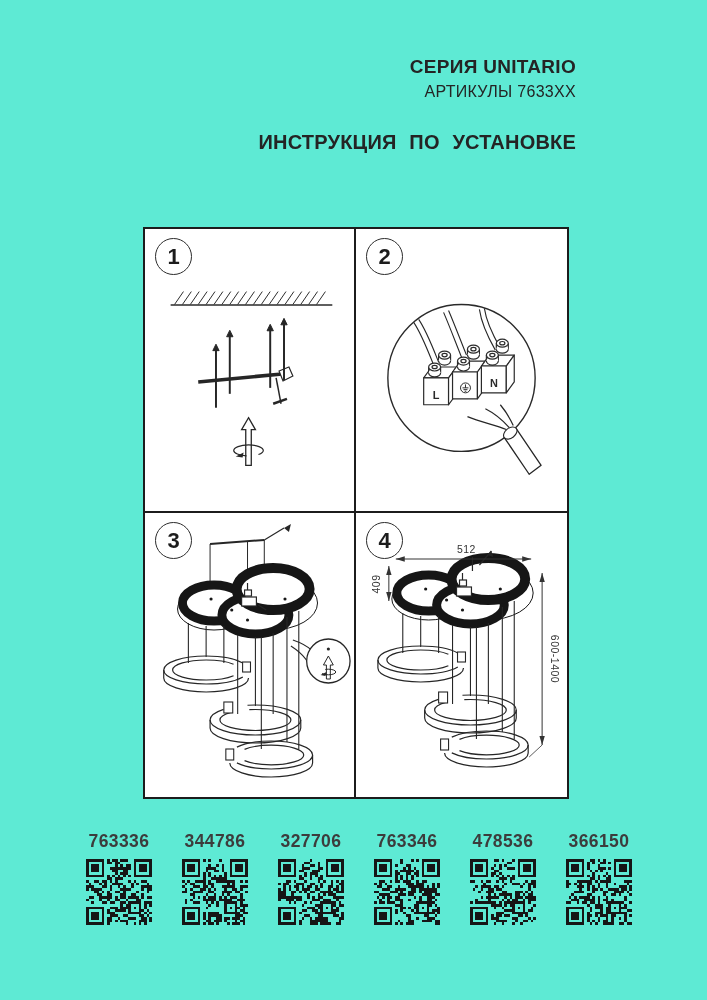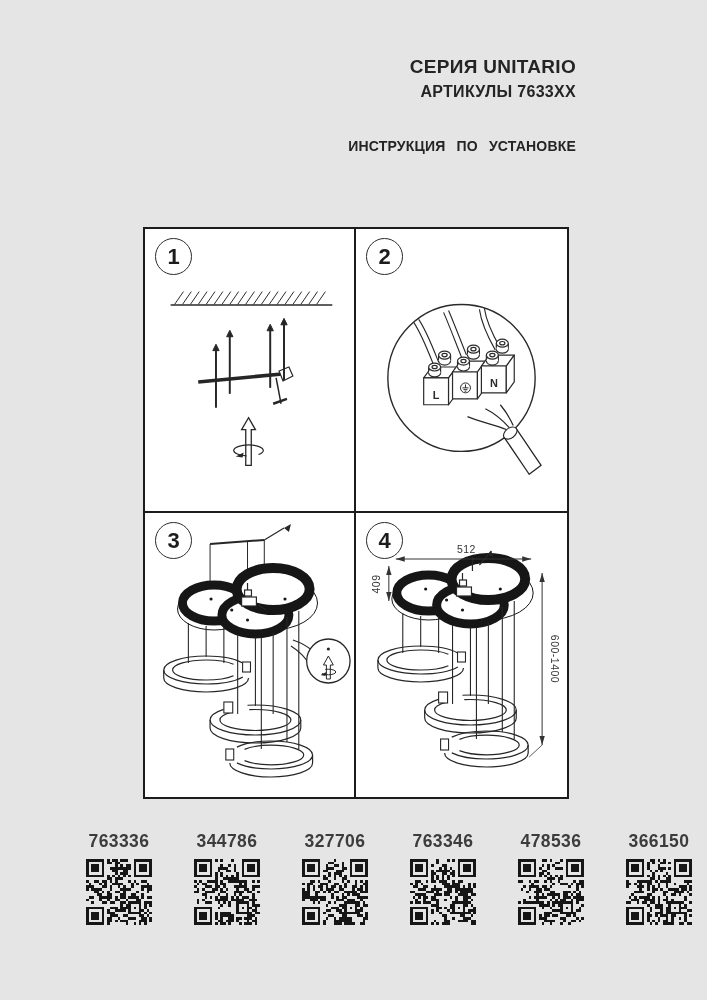--- a/index.html
+++ b/index.html
@@ -1,34 +1,34 @@
 <!DOCTYPE html>
 <html><head>
 <meta charset="utf-8">
 <style>
   *{margin:0;padding:0;box-sizing:border-box}
   html,body{background:#fff}
-  .page{position:relative;width:707px;height:1000px;background:#e5e5e5;overflow:hidden;
+  .page{position:relative;width:707px;height:1000px;background:#5eead4;overflow:hidden;
         font-family:"Liberation Sans",sans-serif;color:#1e1e1e}
   .header{position:absolute;top:56px;right:131px;text-align:right}
   .series{font-size:19px;font-weight:700;letter-spacing:.3px;color:#242424}
-  .articles{font-size:16px;font-weight:700;margin-top:5px;letter-spacing:.3px;color:#242424}
-  .title{margin-top:37px;font-size:14px;font-weight:700;line-height:1.2;letter-spacing:.2px;color:#242424}
+  .articles{font-size:16px;font-weight:400;margin-top:5px;letter-spacing:.3px;color:#242424}
+  .title{margin-top:29px;font-size:20px;font-weight:700;line-height:1.2;letter-spacing:.2px;color:#242424}
   .title .l1{word-spacing:7px}
   .grid{position:absolute;left:143px;top:227px;width:426px;height:572px;border:2px solid #1c1c1c;
         display:grid;grid-template-rows:1fr 1fr;grid-template-columns:1fr 1fr}
   .panel{position:relative;background:#fff}
   .b-r{border-right:2px solid #1c1c1c}
   .b-b{border-bottom:2px solid #1c1c1c}
   .step-circle{position:absolute;left:10px;top:9px;width:37px;height:37px;border:1.7px solid #2c2c2c;
         border-radius:50%;display:flex;align-items:center;justify-content:center;
         font-size:22px;font-weight:700;color:#1c1c1c;z-index:2}
   .draw{position:absolute;left:0;top:0;width:100%;height:100%;display:block;
         font-family:"Liberation Sans",sans-serif}
-  .qr-row{position:absolute;left:86px;top:831px;display:flex;gap:42px}
+  .qr-row{position:absolute;left:86px;top:831px;display:flex;gap:30px}
   .qr-item{display:flex;flex-direction:column;align-items:center;width:66px}
   .qr-label{font-size:17.5px;font-weight:700;color:#3c3c3c;letter-spacing:.4px;margin-bottom:7px;white-space:nowrap}
   .qr{width:66px;height:66px}
 </style>
 </head>
 <body>
 
 <div class="page">
 
   <div class="header">

